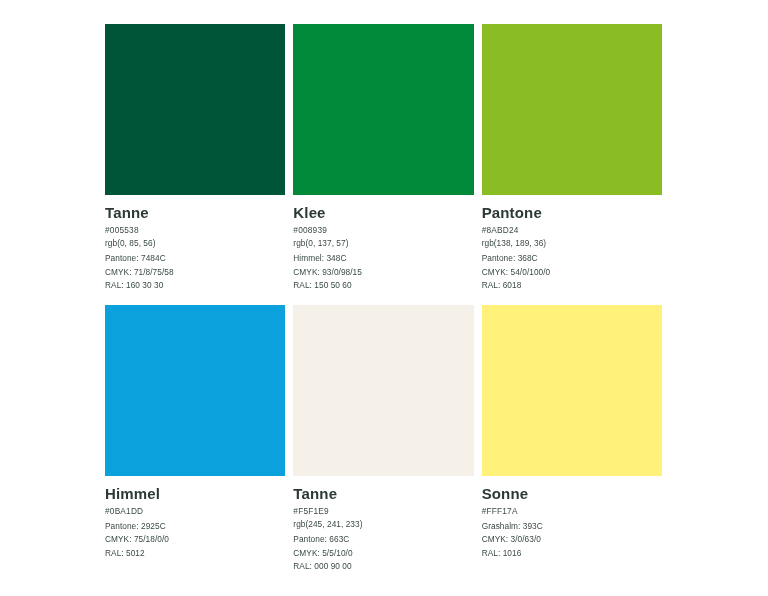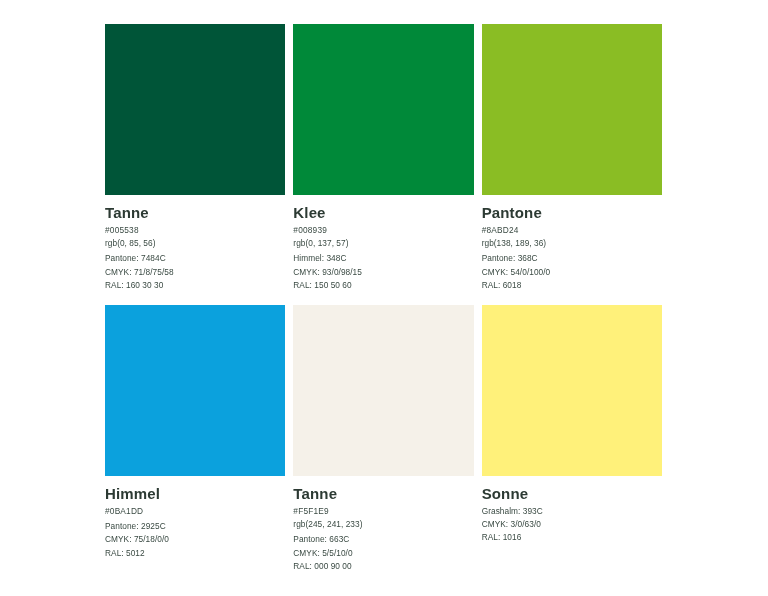--- a/index.html
+++ b/index.html
@@ -137,20 +137,21 @@
         <div class="swatch-line group-gap">Pantone: 663C</div>
         <div class="swatch-line">CMYK: 5/5/10/0</div>
         <div class="swatch-line">RAL: 000 90 00</div>
       </div>
     </div>
 
     <div class="swatch-card">
       <div class="swatch-chip" style="background-color: rgb(255, 241, 122);"></div>
       <div class="swatch-info">
         <div class="swatch-name">Sonne</div>
+        <div class="swatch-line hex">#FFF17A</div>
         <div class="swatch-line group-gap">Grashalm: 393C</div>
         <div class="swatch-line">CMYK: 3/0/63/0</div>
         <div class="swatch-line">RAL: 1016</div>
       </div>
     </div>
 
   </div>
 </div>
 
 </body></html>

